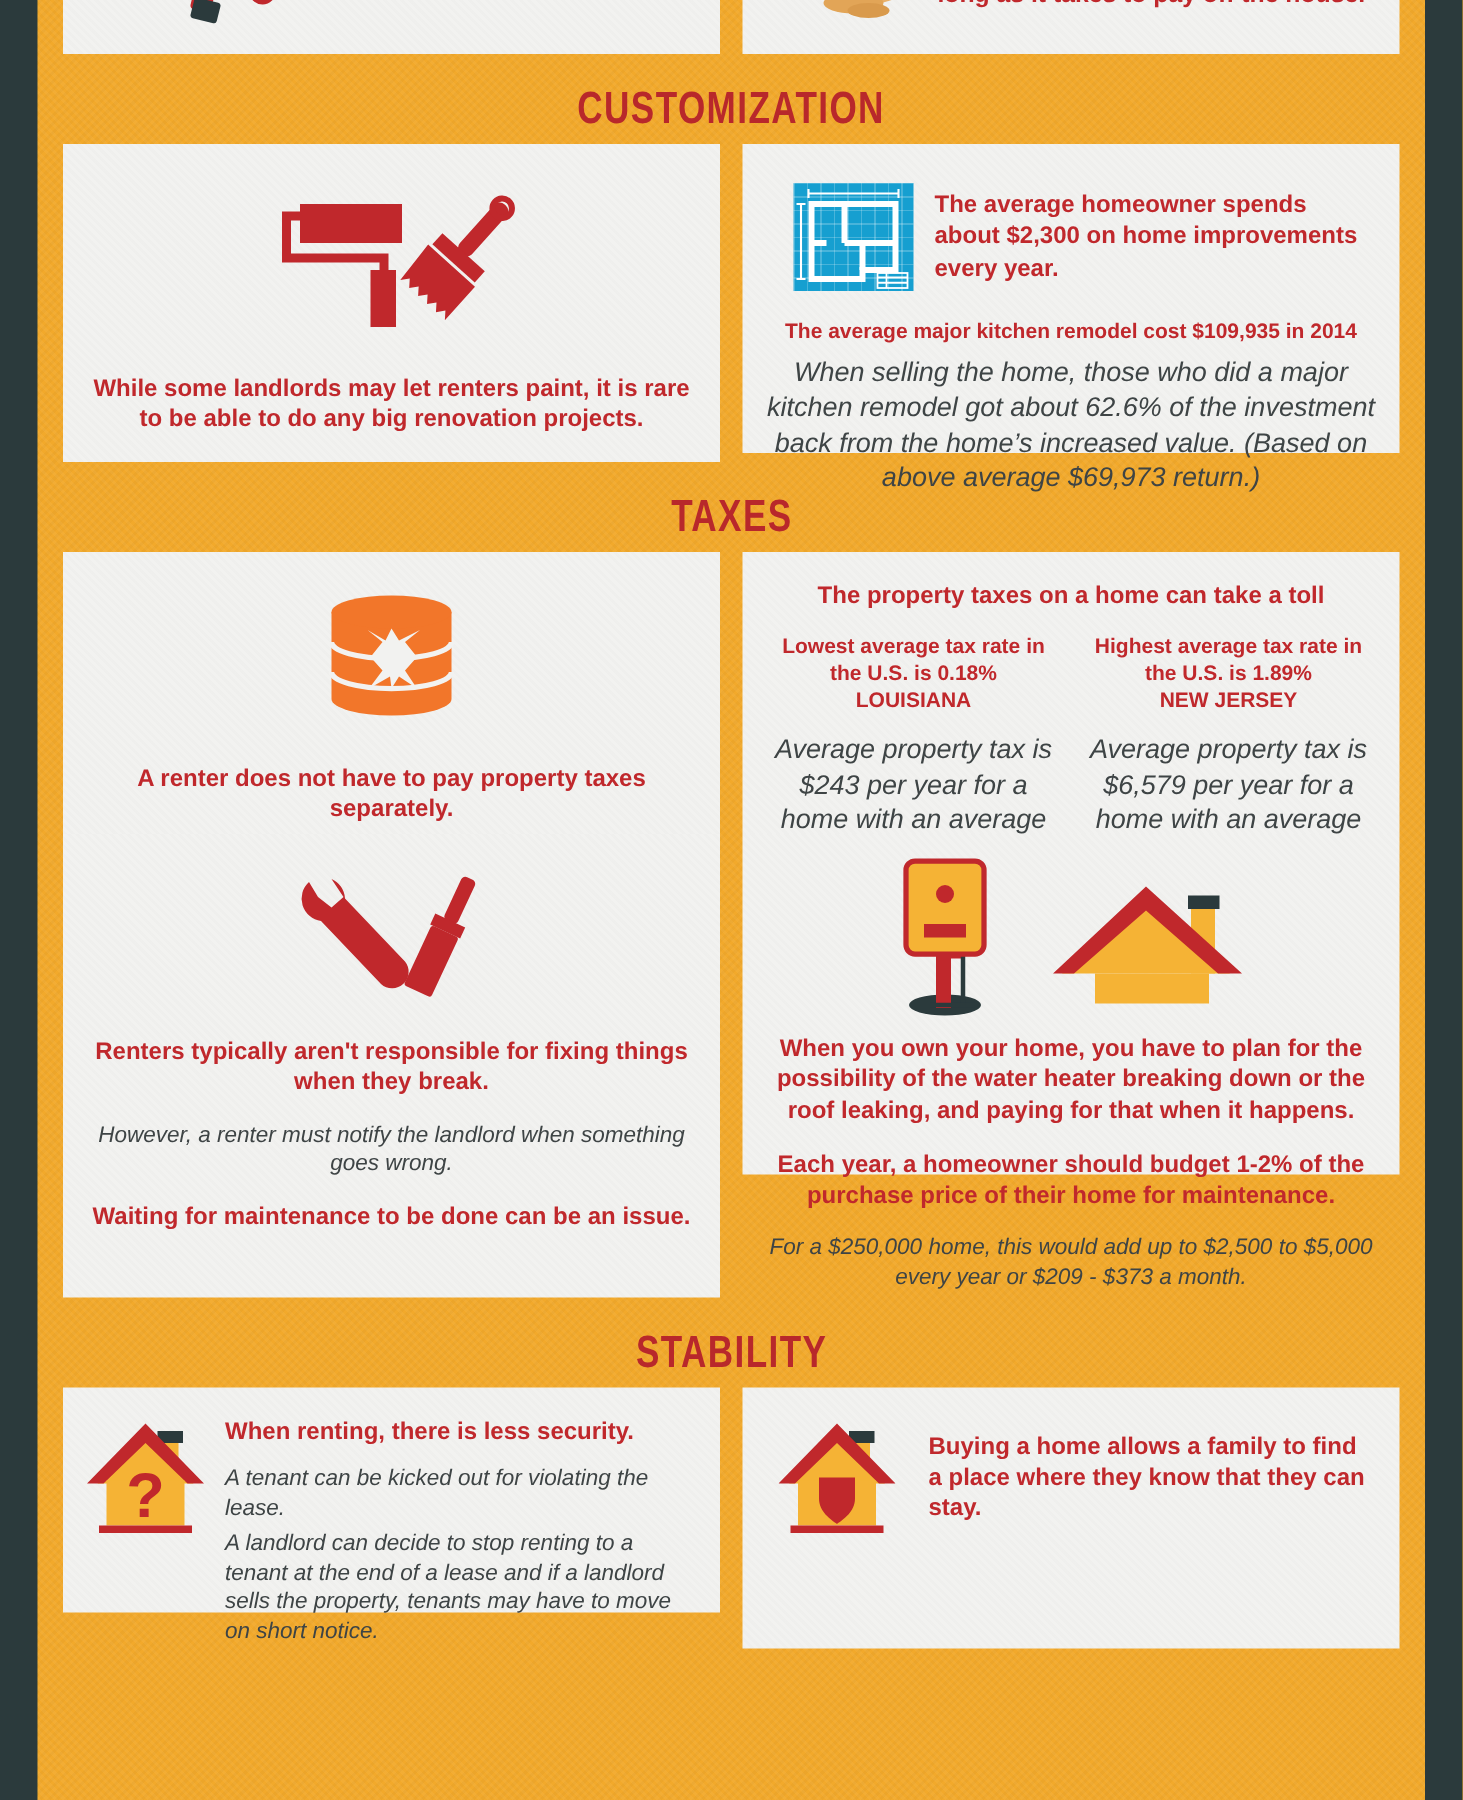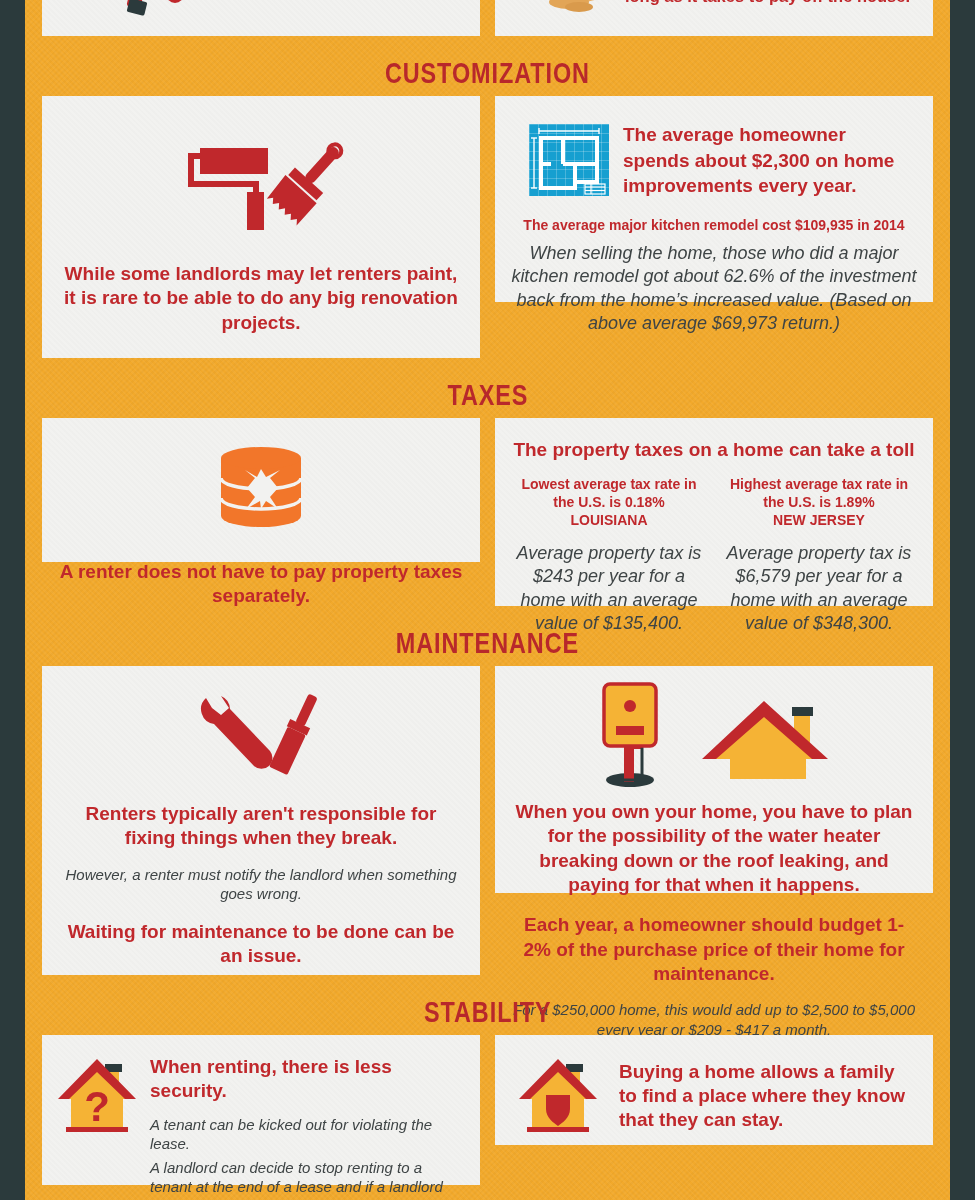--- a/index.html
+++ b/index.html
@@ -37,21 +37,21 @@
   .card{
     background:#f2f2f0;
     background-image:
       repeating-linear-gradient(45deg, rgba(0,0,0,.012) 0 2px, rgba(0,0,0,0) 2px 4px);
     width:438px;
     box-sizing:border-box;
     padding:14px 16px 16px;
   }
 
   .hl{color:#c0282c;font-weight:bold;text-align:center;line-height:1.28;}
-  .hl15{font-size:19px;}
+  .hl15{font-size:16px;}
   .hl14{font-size:14px;}
   .it{color:#3e4445;font-style:italic;text-align:center;line-height:1.3;font-size:18px;}
   .it14{font-size:15px;}
 
   .icon-row{display:flex;align-items:center;justify-content:center;}
   .side{display:flex;align-items:flex-start;gap:14px;}
   .side-txt{flex:1;text-align:left;}
   .side-txt .hl,.side-txt .it{text-align:left;}
 
   .cols{display:flex;gap:14px;margin-top:12px;}
@@ -102,21 +102,21 @@
       <div style="position:absolute;left:120px;top:-13px;width:305px;color:#c0282c;font-weight:bold;font-size:16.5px;text-align:center;">long as it takes to pay off the house.</div>
     </div>
   </div>
 
   <div class="title-wrap" style="margin-top:8px;">
     <h2 class="section-title">CUSTOMIZATION</h2>
   </div>
 
   <div class="row">
 
-    <div class="card" style="padding-top:44px;height:262px;">
+    <div class="card" style="padding-top:32px;height:212px;">
       <div class="icon-row">
         <svg class="paint-ico" viewBox="0 0 220 96">
           <rect x="49" y="8" width="68" height="26" fill="#c0282c"></rect>
           <path d="M49 16 h-9 v28 h65 v12" fill="none" stroke="#c0282c" stroke-width="6"></path>
           <rect x="96" y="52" width="17" height="38" fill="#c0282c"></rect>
           <g transform="rotate(42 160 50)">
             <rect x="146" y="2" width="11" height="44" rx="5" fill="#c0282c"></rect>
             <circle cx="151.5" cy="5" r="6.5" fill="none" stroke="#c0282c" stroke-width="4"></circle>
             <rect x="133" y="44" width="38" height="10" fill="#c0282c"></rect>
             <path d="M131 56 h42 v30 l-4 -5 l-4 5 l-4 -5 l-4 5 l-4 -5 l-4 5 l-4 -5 l-4 5 l-4 -5 l-4 5 Z" fill="#c0282c"></path>
@@ -162,21 +162,21 @@
       <div class="it" style="margin-top:7px;">When selling the home, those who did a major kitchen remodel got about 62.6% of the investment back from the home’s increased value. (Based on above average $69,973 return.)</div>
     </div>
   </div>
 
   <div class="title-wrap" style="margin-top:14px;">
     <h2 class="section-title">TAXES</h2>
   </div>
 
   <div class="row">
 
-    <div class="card" style="height:144px;padding-top:24px;">
+    <div class="card" style="height:188px;padding-top:24px;">
       <div class="icon-row">
         <svg class="bank-ico" viewBox="0 0 96 90">
           <path d="M8 16 h80 v58 a40 11 0 0 1 -80 0 Z" fill="#f2762a"></path>
           <ellipse cx="48" cy="16" rx="40" ry="11" fill="#f2762a"></ellipse>
           <path d="M8 36 a40 11 0 0 0 80 0" fill="none" stroke="#f2f2f0" stroke-width="3.5"></path>
           <path d="M8 56 a40 11 0 0 0 80 0" fill="none" stroke="#f2f2f0" stroke-width="3.5"></path>
           <path d="M32 28 l10 8 l-8 10 l8 9 l-9 12 l14 -8 l1 8 l5 -8 l12 8 l-8 -12 l8 -9 l-8 -10 l10 -8 l-14 7 l-5 -8 l-4 8 Z" fill="#f2f2f0"></path>
         </svg>
       </div>
       <div class="hl hl15" style="margin-top:28px;">A renter does not have to pay property taxes separately.</div>
@@ -192,23 +192,20 @@
         </div>
         <div class="col">
           <div class="hl hl14">Highest average tax rate in the U.S. is 1.89%</div>
           <div class="hl hl14">NEW JERSEY</div>
           <div class="it" style="margin-top:12px;">Average property tax is $6,579 per year for a home with an average value of $348,300.</div>
         </div>
       </div>
     </div>
   </div>
 
-  <div class="title-wrap" style="margin-top:14px;">
-    <h2 class="section-title">MAINTENANCE</h2>
-  </div>
 
   <div class="row">
 
     <div class="card" style="height:309px;padding-top:24px;">
       <div class="icon-row">
         <svg class="tools-ico" viewBox="0 0 150 90">
           <g fill="#c0282c">
             <path d="M20 8 a15 15 0 0 0 8 26 l40 42 a11 11 0 0 0 16 -15 l-40 -42 a15 15 0 0 0 -9 -13 l8 12 l-8 7 l-9 -7 Z"></path>
           </g>
           <g fill="#c0282c" transform="rotate(25 110 45)">
@@ -238,21 +235,21 @@
         <svg class="roof-ico" viewBox="0 0 130 95">
           <rect x="92" y="20" width="16" height="46" fill="#f5b335"></rect>
           <rect x="90" y="14" width="21" height="9" fill="#2b3a3c"></rect>
           <path d="M62 16 L118 66 H6 Z" fill="#f5b335"></path>
           <path d="M62 8 L126 66 H110 L62 24 L14 66 H0 Z" fill="#c0282c"></path>
           <rect x="28" y="66" width="76" height="20" fill="#f5b335"></rect>
         </svg>
       </div>
       <div class="hl hl15" style="margin-top:12px;">When you own your home, you have to plan for the possibility of the water heater breaking down or the roof leaking, and paying for that when it happens.</div>
       <div class="hl hl15" style="margin-top:16px;">Each year, a homeowner should budget 1-2% of the purchase price of their home for maintenance.</div>
-      <div class="it it14" style="margin-top:14px;">For a $250,000 home, this would add up to $2,500 to $5,000 every year or $209 - $417 a month.</div>
+      <div class="it it14" style="margin-top:14px;">For a $250,000 home, this would add up to $2,500 to $5,000 every year or $209 - $373 a month.</div>
     </div>
   </div>
 
   <div class="title-wrap" style="margin-top:14px;">
     <h2 class="section-title">STABILITY</h2>
   </div>
 
   <div class="row">
 
     <div class="card" style="height:150px;padding-top:20px;">
@@ -267,21 +264,21 @@
           <text x="39" y="66" font-family="Liberation Sans, sans-serif" font-size="42" font-weight="bold" fill="#c0282c" text-anchor="middle">?</text>
         </svg>
         <div class="side-txt">
           <div class="hl hl15">When renting, there is less security.</div>
           <div class="it it14" style="margin-top:11px;">A tenant can be kicked out for violating the lease.</div>
           <div class="it it14" style="margin-top:4px;">A landlord can decide to stop renting to a tenant at the end of a lease and if a landlord sells the property, tenants may have to move on short notice.</div>
         </div>
       </div>
     </div>
 
-    <div class="card" style="height:110px;padding-top:20px;">
+    <div class="card" style="height:174px;padding-top:20px;">
       <div class="side" style="align-items:center;gap:22px;padding-left:8px;">
         <svg class="house-ico" viewBox="0 0 78 82">
           <rect x="50" y="14" width="11" height="32" fill="#f5b335"></rect>
           <rect x="47" y="9" width="17" height="8" fill="#2b3a3c"></rect>
           <path d="M39 10 L71 44 H7 Z" fill="#f5b335"></path>
           <path d="M39 4 L78 44 H67 L39 17 L11 44 H0 Z" fill="#c0282c"></path>
           <rect x="13" y="42" width="52" height="30" fill="#f5b335"></rect>
           <rect x="8" y="72" width="62" height="5" fill="#c0282c"></rect>
           <path d="M27 40 h24 v14 c0 9 -8 14 -12 17 c-4 -3 -12 -8 -12 -17 Z" fill="#c0282c"></path>
         </svg>

